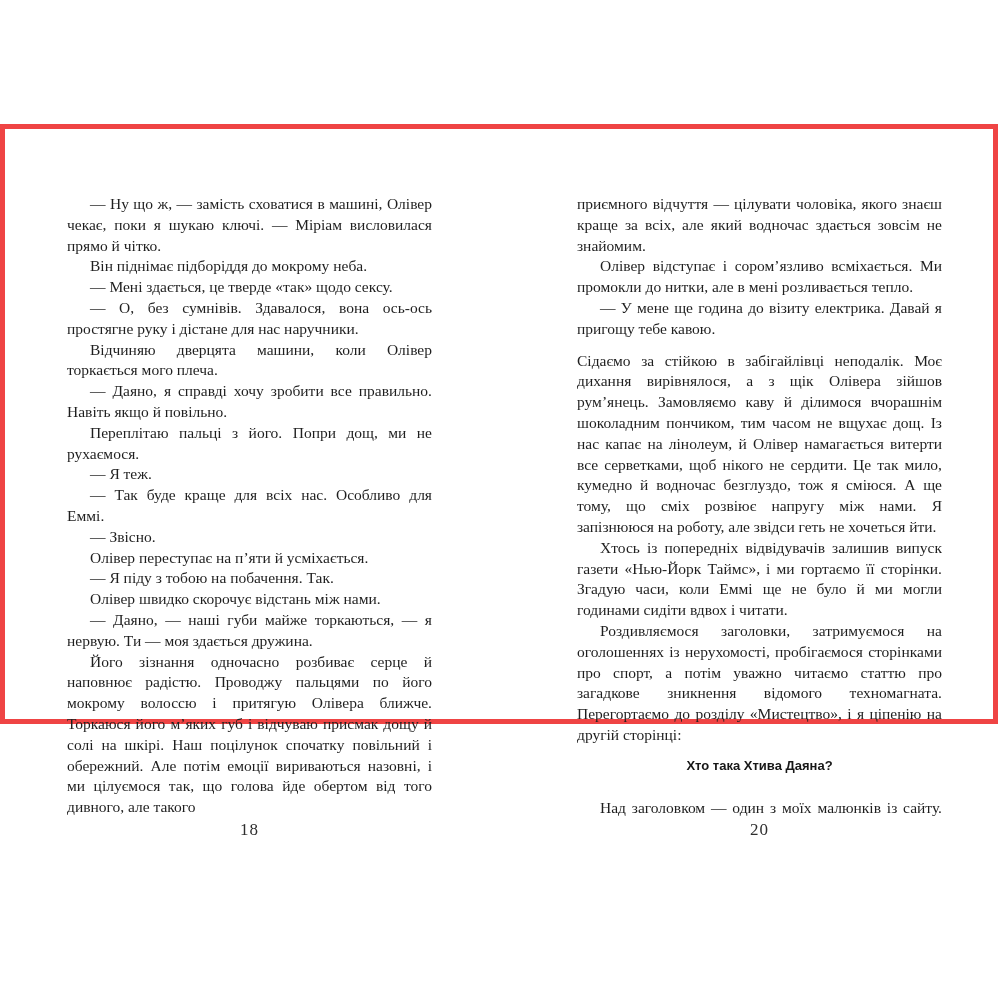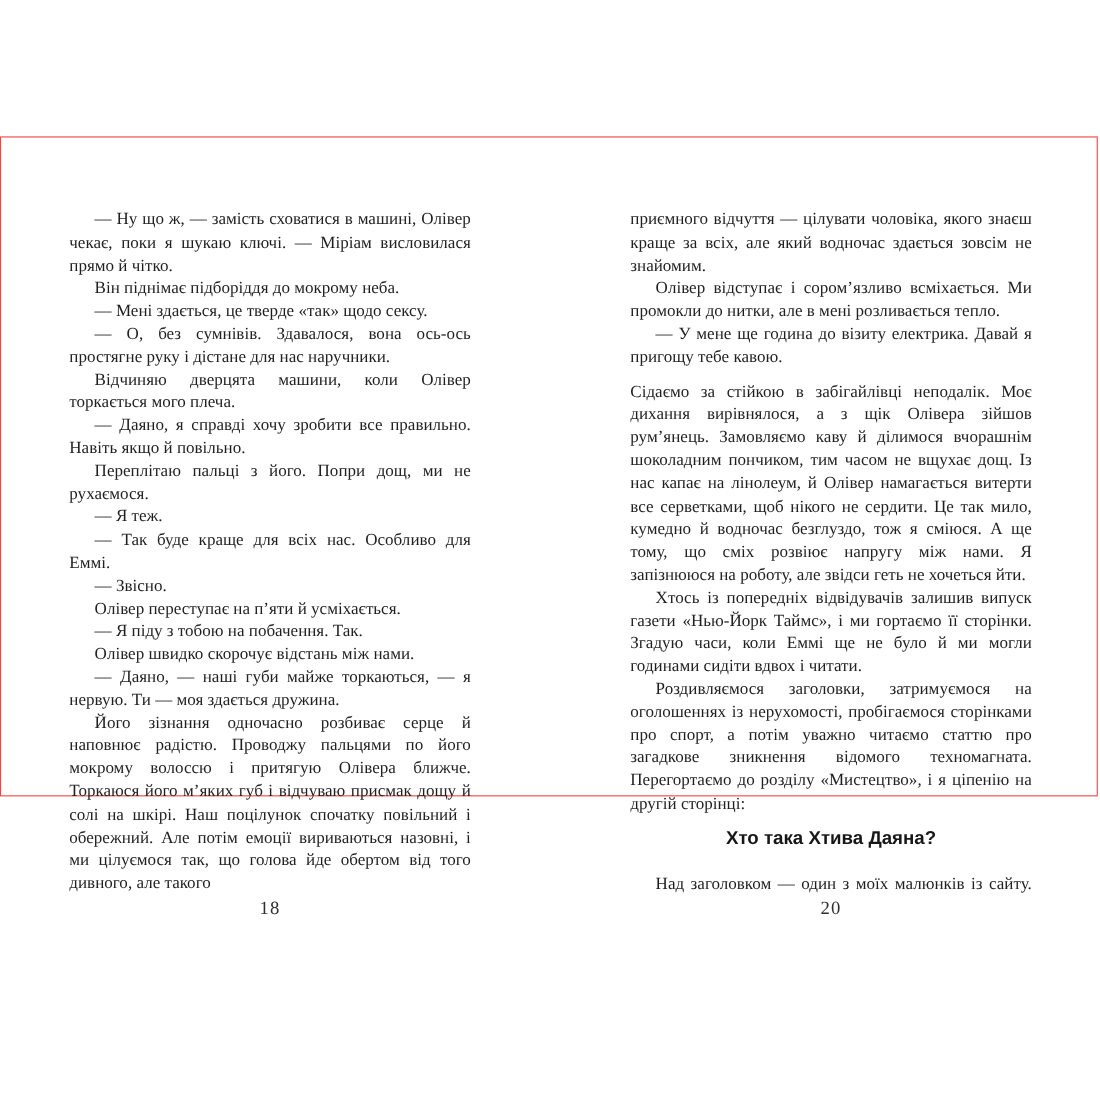--- a/index.html
+++ b/index.html
@@ -9,21 +9,21 @@
     width: 1000px;
     height: 1000px;
     overflow: hidden;
   }
   .spread-frame {
     position: absolute;
     left: 0;
     top: 124px;
     width: 998px;
     height: 600px;
-    border: 1px solid #ef4444;
+    border: 5px solid #ef4444;
     background: #ffffff;
     box-sizing: border-box;
   }
   .text-col {
     position: absolute;
     top: 190px;
     width: 365px;
     height: 628px;
     overflow: hidden;
     font-family: "Liberation Serif", "DejaVu Serif", serif;
@@ -35,21 +35,21 @@
   .col-left  { left: 63px; }
   .col-right { left: 573px; }
 
   .text-col p, .text-col h3 { margin: 0; padding: 0; }
   .indent     { text-indent: 23px; }
   .flush      { text-indent: 0; }
   .flush-gap  { text-indent: 0; margin-top: 11px !important; }
   .heading {
     font-family: "Liberation Sans", "DejaVu Sans", sans-serif;
     font-weight: 700;
-    font-size: 17px;
+    font-size: 13px;
     line-height: 20px;
     text-align: center;
     text-indent: 0;
     color: #171717;
     margin: 10px 0 22px 0 !important;
   }
   .page-number {
     position: absolute;
     top: 816px;
     width: 365px;

